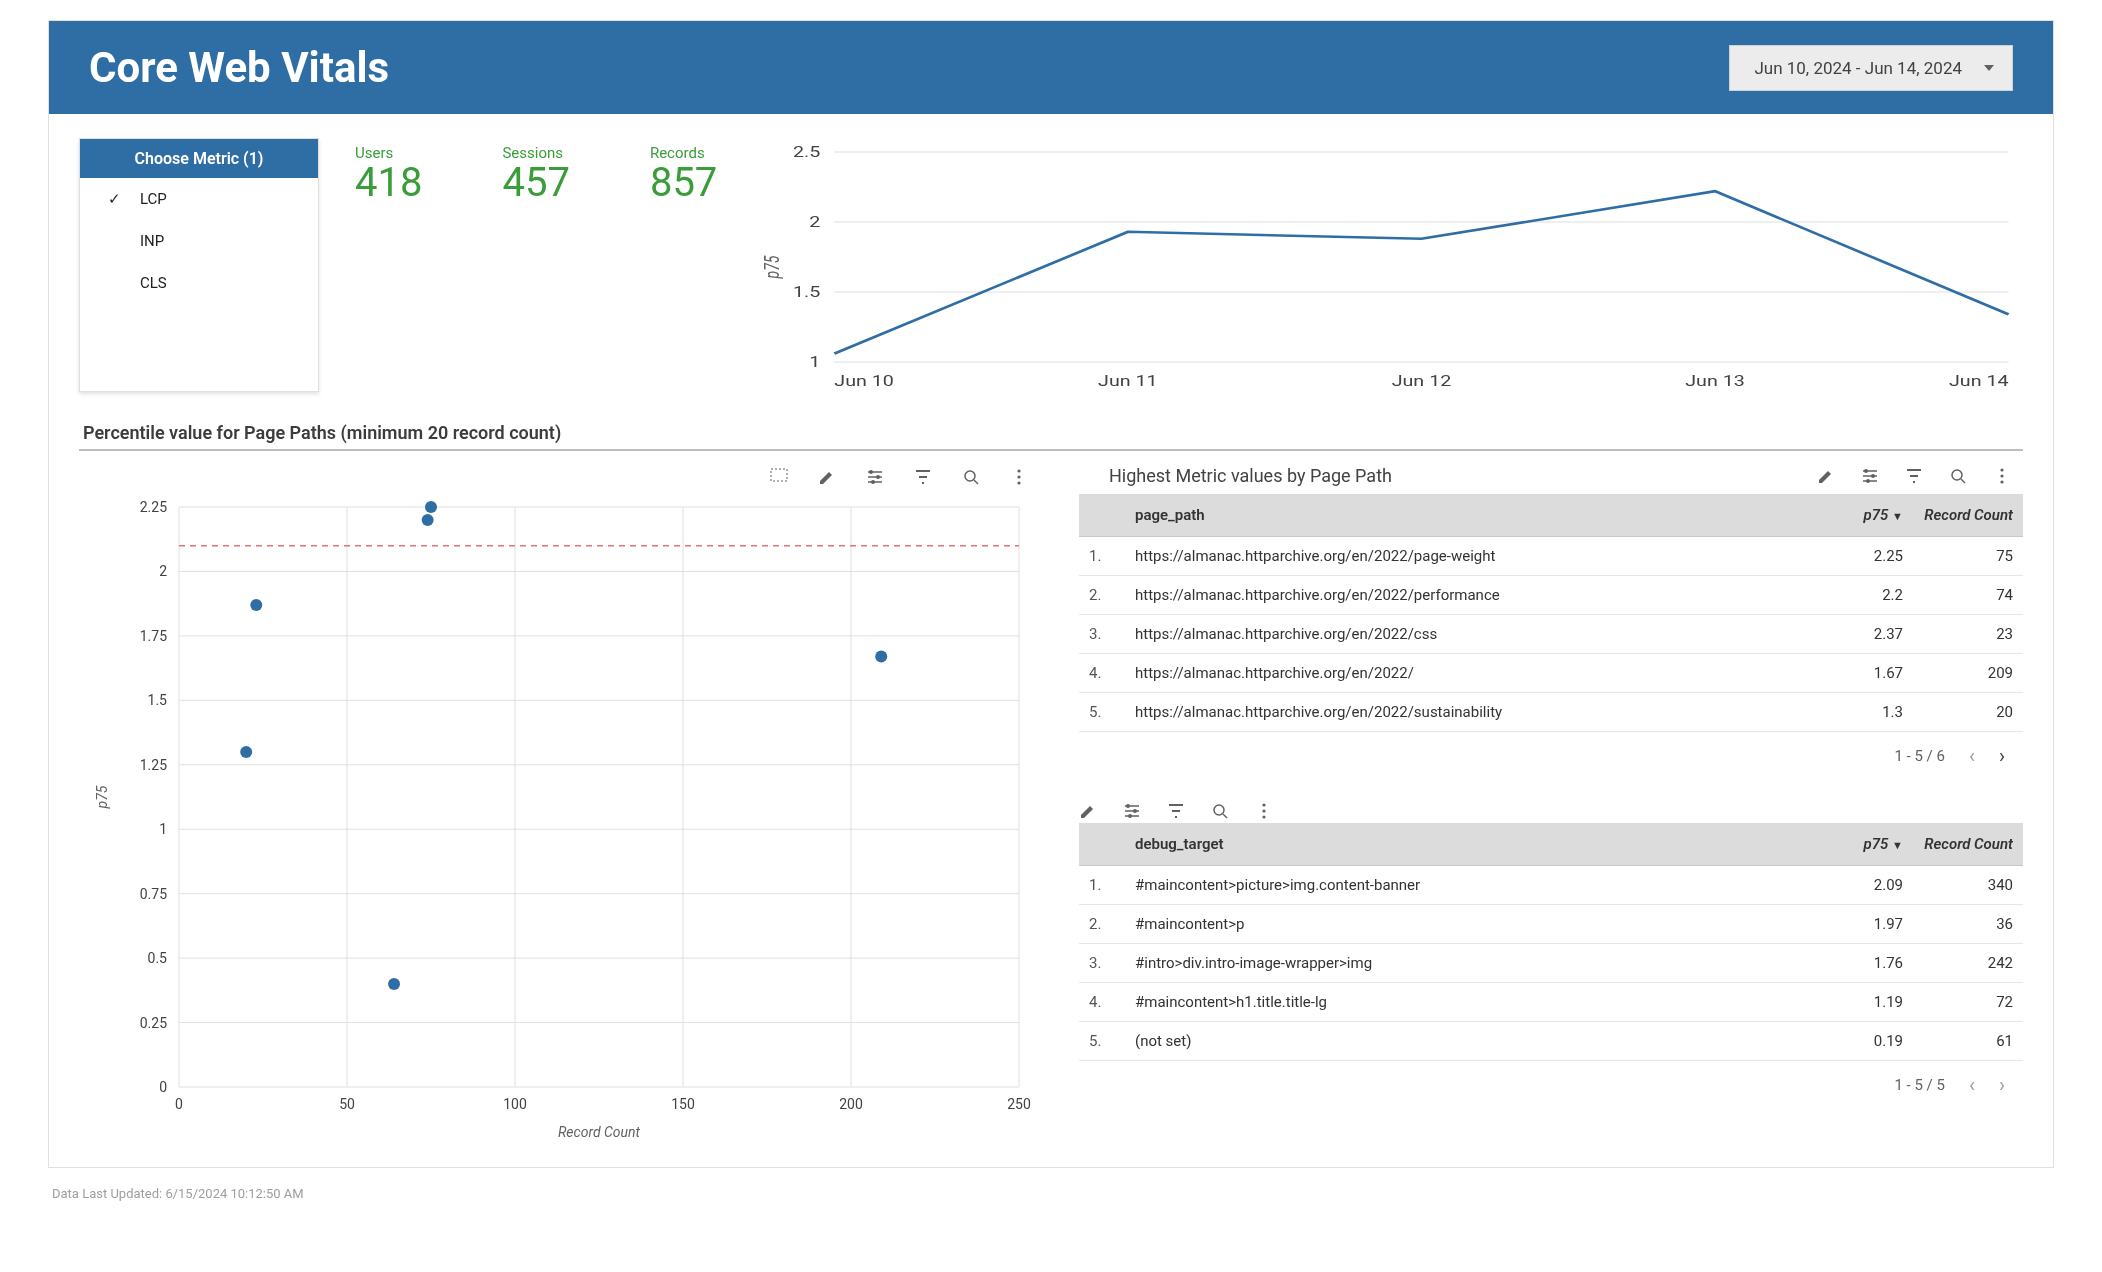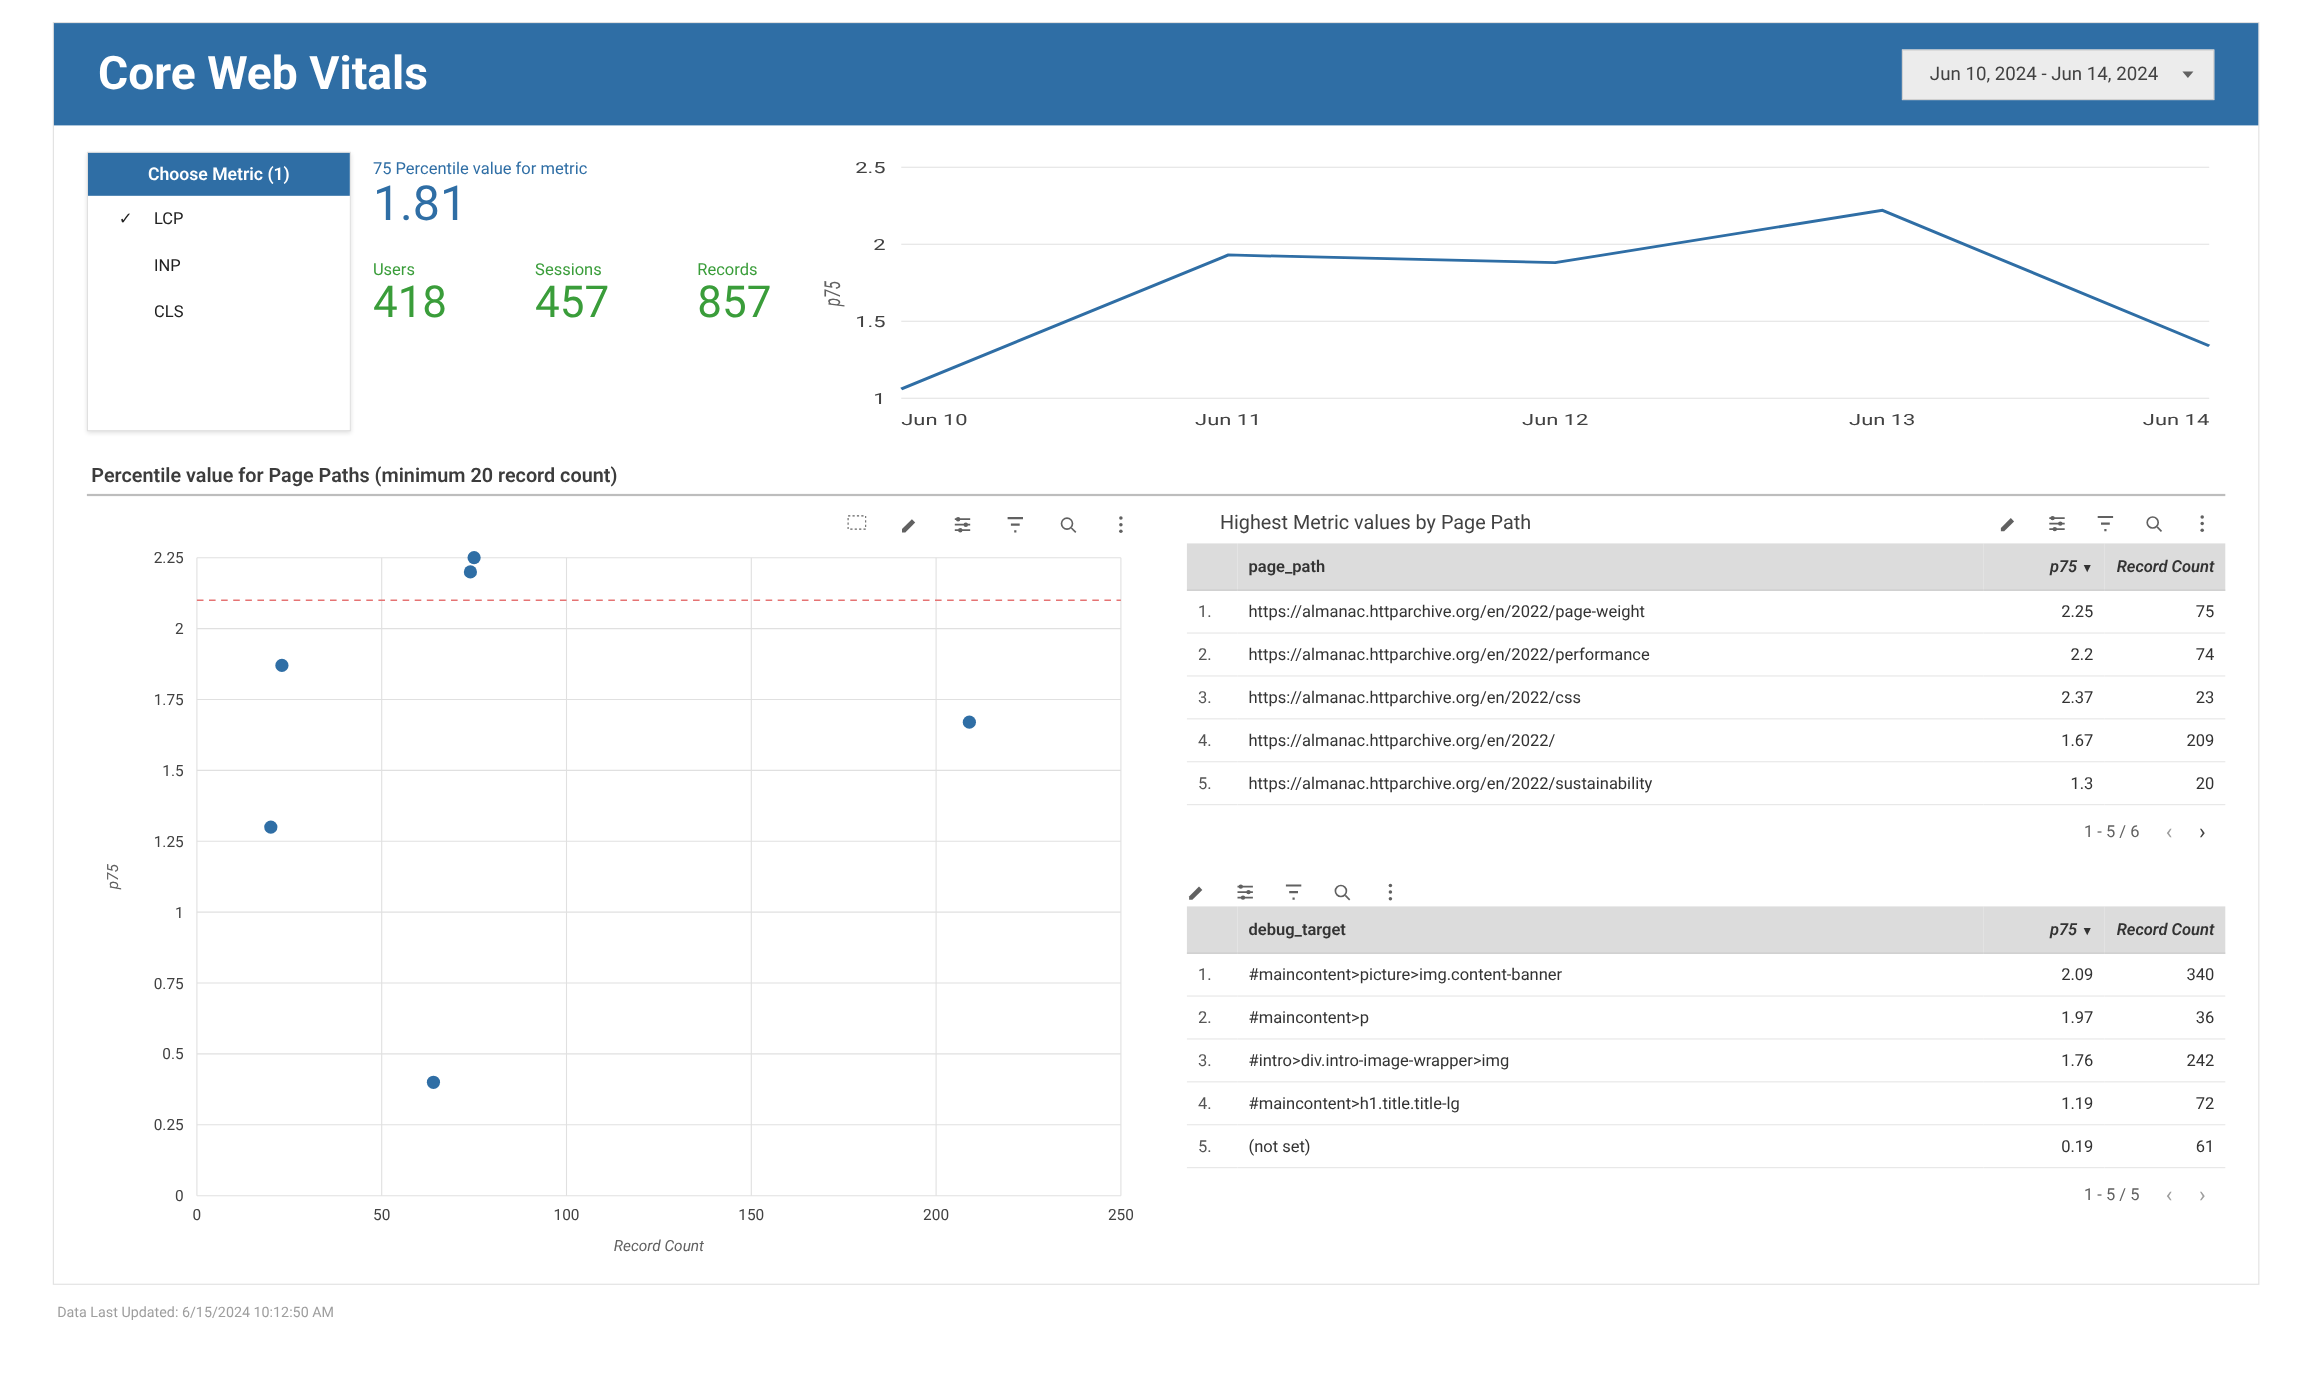--- a/index.html
+++ b/index.html
@@ -34,21 +34,21 @@
   font-size: 17px;
   cursor: pointer;
 }
 .date-picker .caret {
   position: absolute; right: 18px; top: 50%; transform: translateY(-50%);
   border-left: 5px solid transparent; border-right: 5px solid transparent;
   border-top: 6px solid #616161;
 }
 .body { padding: 24px 30px 20px 30px; }
 .top-row { display: flex; gap: 40px; }
-.top-left { display: flex; gap: 20px; }
+.top-left { display: flex; gap: 36px; }
 .metric-panel {
   width: 240px;
   border: 1px solid #e0e0e0;
   box-shadow: 0 2px 4px rgba(0,0,0,.12);
 }
 .metric-panel .hdr {
   background: #2f6ea5; color: #fff; text-align: center;
   padding: 10px 8px; font-weight: 600; font-size: 16px;
 }
 .metric-option {
@@ -132,24 +132,20 @@
                 <span class="check"></span>
                 <span>INP</span>
               </div>
               <div class="metric-option">
                 <span class="check"></span>
                 <span>CLS</span>
               </div>
             </div>
         </div>
         <div class="kpis">
-          <div class="kpi-main">
-            <div class="lbl">75 Percentile value for metric</div>
-            <div class="val">1.81</div>
-          </div>
           <div class="kpis-row" id="kpis-row">
               <div class="kpi">
                 <div class="lbl">Users</div>
                 <div class="val">418</div>
               </div>
               <div class="kpi">
                 <div class="lbl">Sessions</div>
                 <div class="val">457</div>
               </div>
               <div class="kpi">

